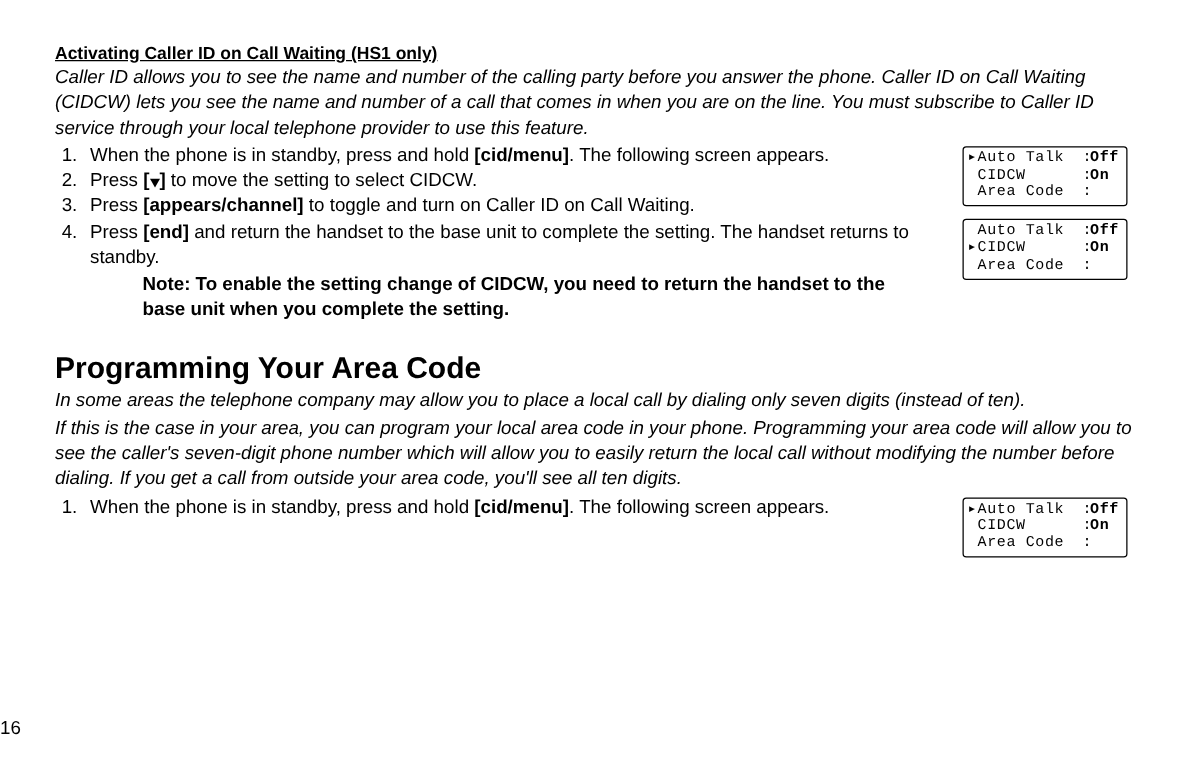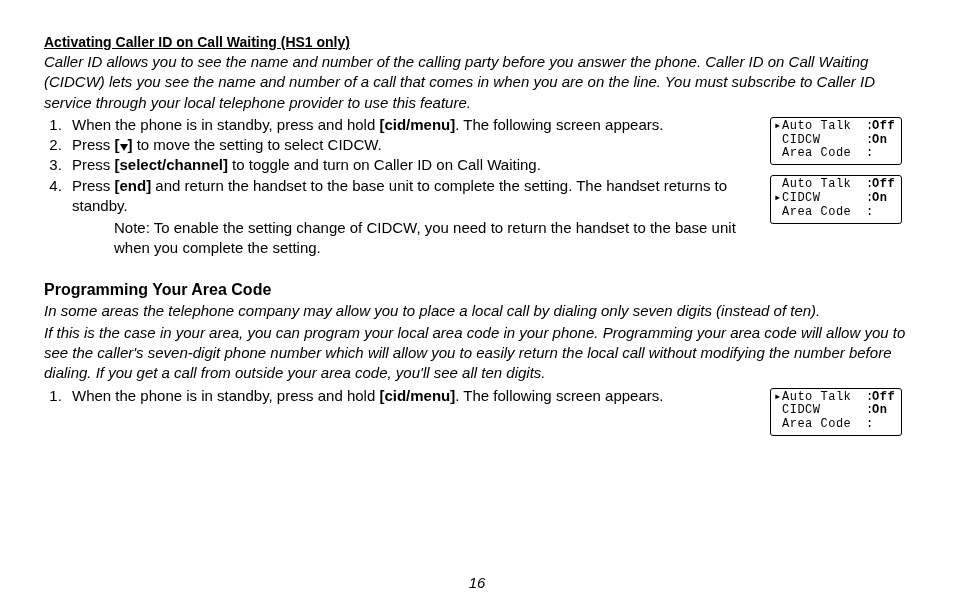--- a/index.html
+++ b/index.html
@@ -39,21 +39,21 @@
     gap: 10px;
     padding-top: 2px;
   }
   ol.steps {
     margin: 0;
     padding-left: 22px;
     line-height: 1.35;
   }
   ol.steps li { padding-left: 6px; margin-bottom: 0; }
   .note {
-    font-weight: normal;
+    font-weight: bold;
     margin-left: 70px;
     margin-top: 2px;
     line-height: 1.35;
   }
   .lcd {
     border: 1.5px solid #000;
     border-radius: 3px;
     padding: 2px 3px 3px 3px;
     font-family: "Courier New", monospace;
     font-size: 12px;
@@ -67,23 +67,22 @@
   .lcd-row .ptr { width: 8px; display: inline-block; }
   .lcd-row .lbl { flex: 1; }
   .lcd-row .col { width: 6px; text-align: right; }
   .lcd-row .val { width: 26px; font-weight: bold; }
   b.key { font-weight: bold; }
   .section2 { margin-top: 22px; }
   .pagenum {
     position: absolute;
     bottom: 18px;
     left: 0; right: 0;
-    text-align: center;
+    text-align: left;
     font-size: 15px;
-    font-style: italic;
   }
   .down-tri {
     display:inline-block;
     width:0;height:0;
     border-left:4px solid transparent;
     border-right:4px solid transparent;
     border-top:7px solid #000;
     vertical-align: -1px;
   }
 </style>
@@ -98,21 +97,21 @@
   <div class="content-row">
     <div class="text-col">
       <ol class="steps">
         <li>
           <span>When the phone is in standby, press and hold </span><b class="key">[cid/menu]</b><span>. The following screen appears.</span>
         </li>
         <li>
           <span>Press </span><b class="key"><span>[</span><span class="down-tri"></span><span>]</span></b><span> to move the setting to select CIDCW.</span>
         </li>
         <li>
-          <span>Press </span><b class="key">[select/channel]</b><span> to toggle and turn on Caller ID on Call Waiting.</span>
+          <span>Press </span><b class="key">[appears/channel]</b><span> to toggle and turn on Caller ID on Call Waiting.</span>
         </li>
         <li>
           <span>Press </span><b class="key">[end]</b><span> and return the handset to the base unit to complete the setting. The handset returns to standby.</span>
         </li>
       </ol>
       <div class="note">Note: To enable the setting change of CIDCW, you need to return the handset to the base unit when you complete the setting.</div>
     </div>
 
     <div class="screens-col">
 
@@ -124,21 +123,21 @@
 
       <div class="lcd">
         <div class="lcd-row"><span class="ptr"> </span><span class="lbl">Auto Talk</span><span class="col">:</span><span class="val">Off</span></div>
         <div class="lcd-row"><span class="ptr">▸</span><span class="lbl">CIDCW</span><span class="col">:</span><span class="val">On</span></div>
         <div class="lcd-row"><span class="ptr"> </span><span class="lbl">Area Code</span><span class="col">:</span><span class="val"></span></div>
       </div>
     </div>
   </div>
 
   <div class="section2">
-    <h2 class="noline" style="text-decoration:none; font-size:16px;">Programming Your Area Code</h2>
+    <h2 class="noline" style="text-decoration:none; font-size:24px;">Programming Your Area Code</h2>
     <p>In some areas the telephone company may allow you to place a local call by dialing only seven digits (instead of ten).</p>
     <p>If this is the case in your area, you can program your local area code in your phone. Programming your area code will allow you to see the caller's seven-digit phone number which will allow you to easily return the local call without modifying the number before dialing. If you get a call from outside your area code, you'll see all ten digits.</p>
 
     <div class="content-row">
       <div class="text-col">
         <ol class="steps">
           <li>
             <span>When the phone is in standby, press and hold </span><b class="key">[cid/menu]</b><span>. The following screen appears.</span>
           </li>
         </ol>

